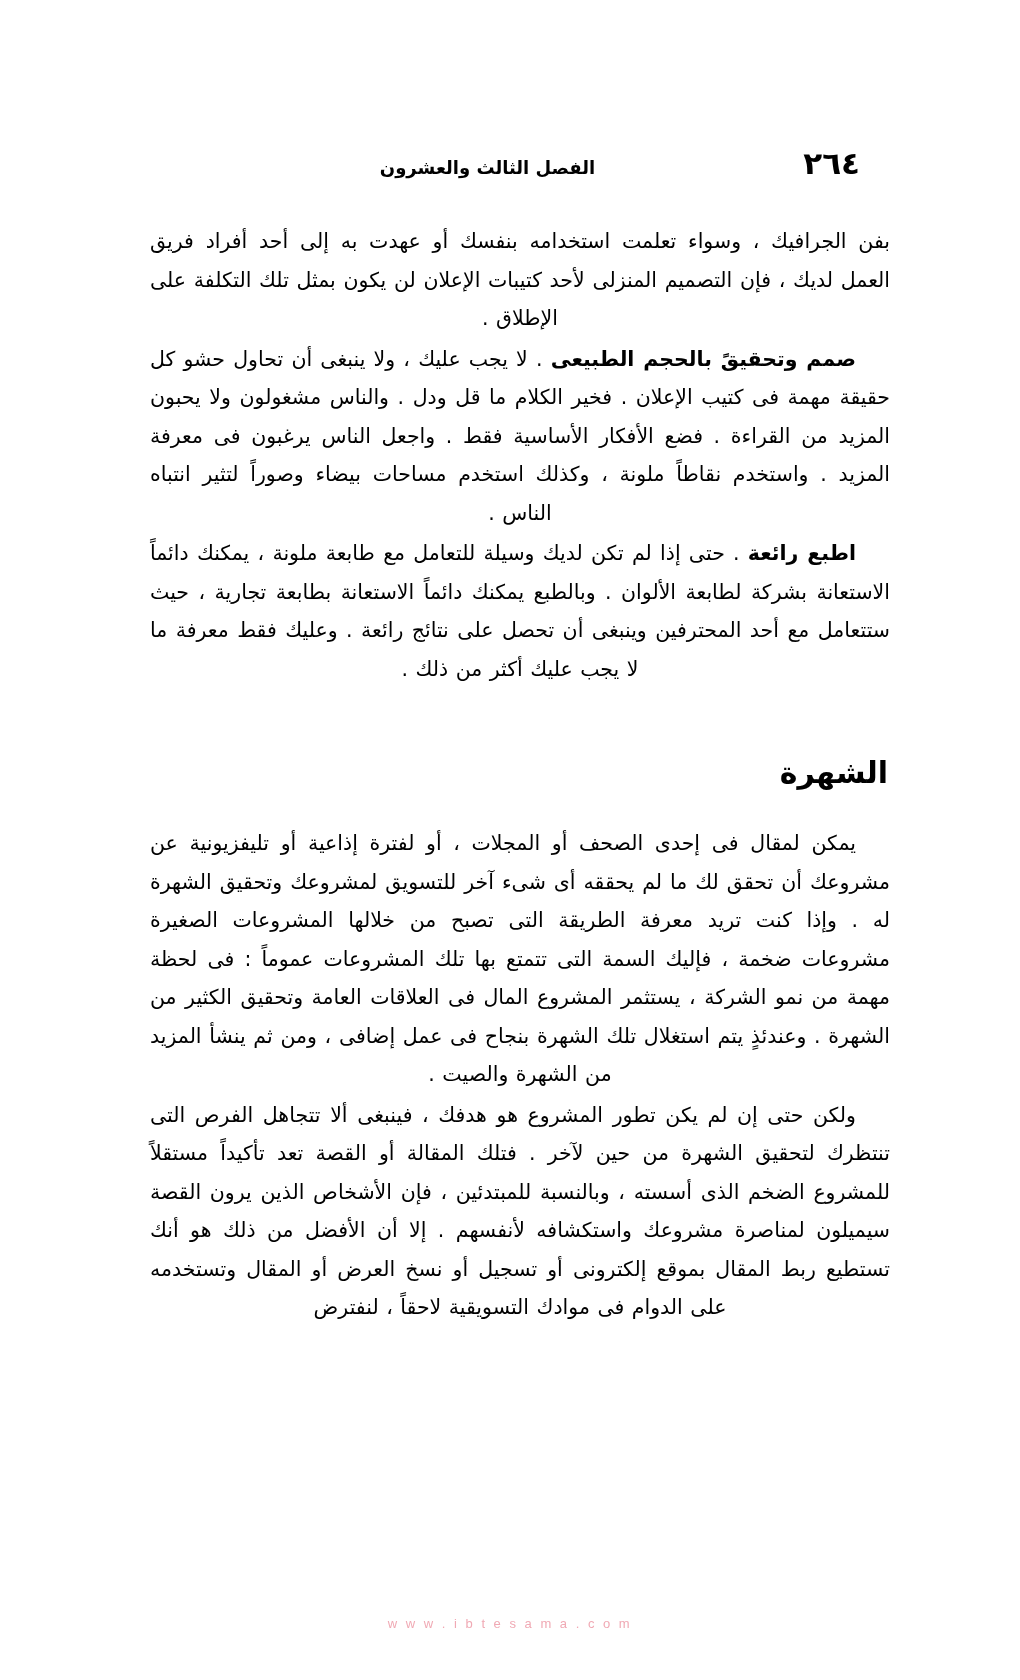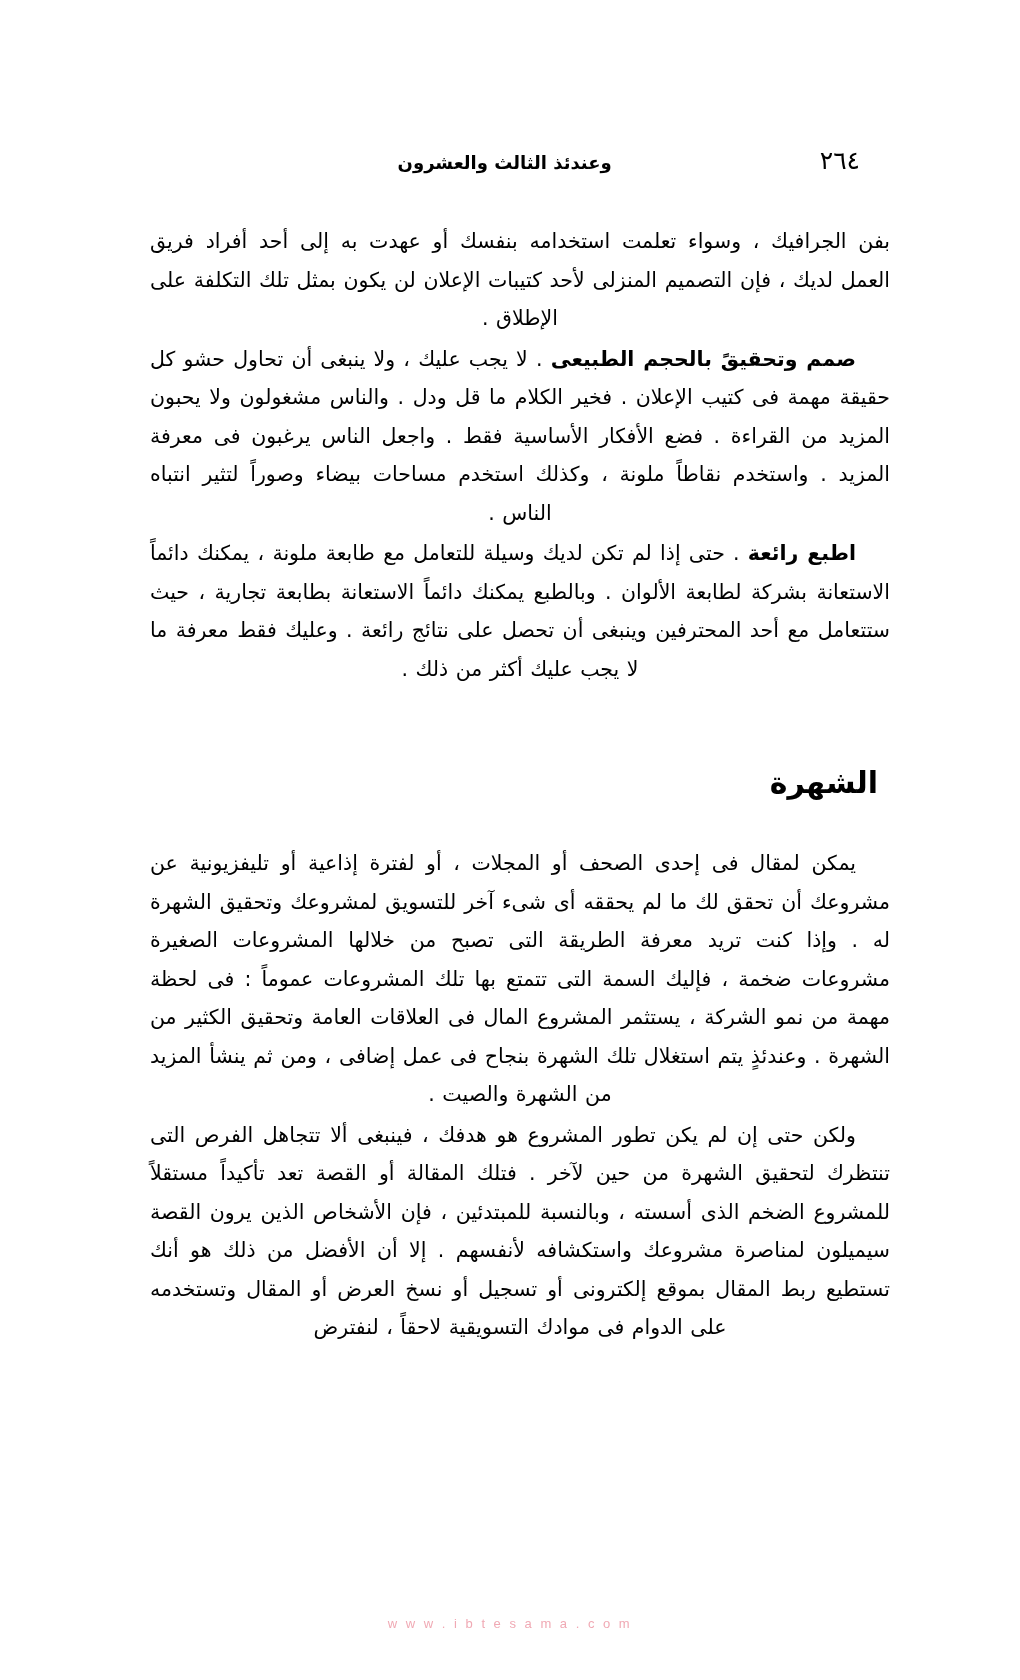--- a/index.html
+++ b/index.html
@@ -26,22 +26,22 @@
     right: 160px;
     left: 160px;
     height: 34px;
     display: flex;
     flex-direction: row;
     align-items: baseline;
     justify-content: flex-start;
   }
 
   .folio {
-    font-size: 25px;
-    font-weight: 400;
+    font-size: 31px;
+    font-weight: 700;
     letter-spacing: 1px;
     line-height: 1;
     color: #000;
     white-space: nowrap;
   }
 
   .chapter-title {
     font-size: 18px;
     font-weight: 700;
     line-height: 1;
@@ -72,21 +72,21 @@
   p.para.indent {
     text-indent: 34px;
   }
 
   p.para .b {
     font-weight: 700;
   }
 
   
   h2.section-heading {
-    margin: 12px;
+    margin: 2px;
     padding: 0;
     font-size: 30px;
     font-weight: 700;
     line-height: 1;
     text-align: right;
     color: #000;
   }
 
   .gap-before-heading { height: 66px; }
   .gap-after-heading  { height: 34px; }
@@ -105,21 +105,21 @@
     white-space: nowrap;
   }
 </style>
 </head>
 <body>
 
 <div class="page">
 
   <div class="running-head">
     <span class="folio">٢٦٤</span>
-    <span class="chapter-title">وعندئذ الثالث والعشرون</span>
+    <span class="chapter-title">الفصل الثالث والعشرون</span>
   </div>
 
   <div class="textblock">
 
     <p class="para">بفن الجرافيك ، وسواء تعلمت استخدامه بنفسك أو عهدت به إلى أحد أفراد فريق العمل لديك ، فإن التصميم المنزلى لأحد كتيبات الإعلان لن يكون بمثل تلك التكلفة على الإطلاق .</p>
 
     <p class="para indent"><span class="b">صمم وتحقيقً بالحجم الطبيعى</span> . لا يجب عليك ، ولا ينبغى أن تحاول حشو كل حقيقة مهمة فى كتيب الإعلان . فخير الكلام ما قل ودل . والناس مشغولون ولا يحبون المزيد من القراءة . فضع الأفكار الأساسية فقط . واجعل الناس يرغبون فى معرفة المزيد . واستخدم نقاطاً ملونة ، وكذلك استخدم مساحات بيضاء وصوراً لتثير انتباه الناس .</p>
 
     <p class="para indent"><span class="b">اطبع رائعة</span> . حتى إذا لم تكن لديك وسيلة للتعامل مع طابعة ملونة ، يمكنك دائماً الاستعانة بشركة لطابعة الألوان . وبالطبع يمكنك دائماً الاستعانة بطابعة تجارية ، حيث ستتعامل مع أحد المحترفين وينبغى أن تحصل على نتائج رائعة . وعليك فقط معرفة ما لا يجب عليك أكثر من ذلك .</p>
 

